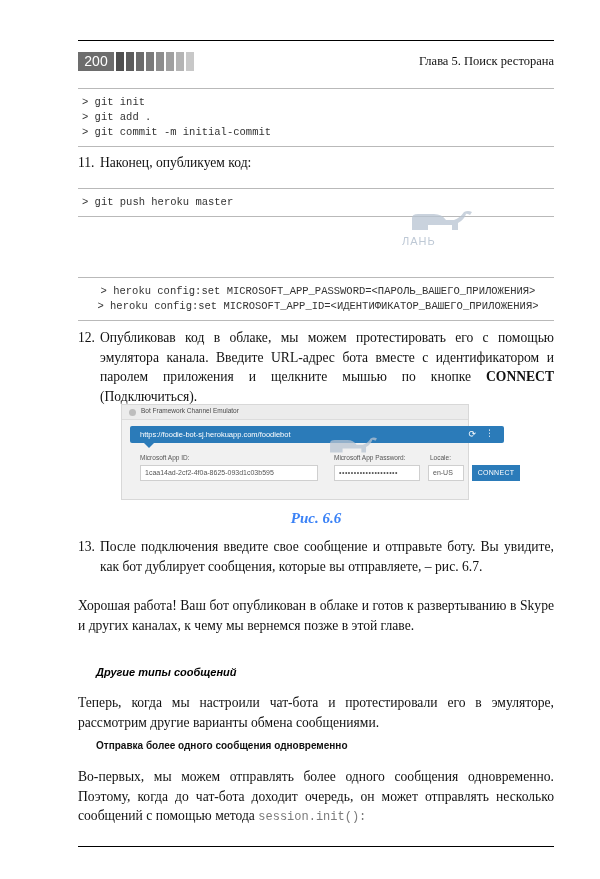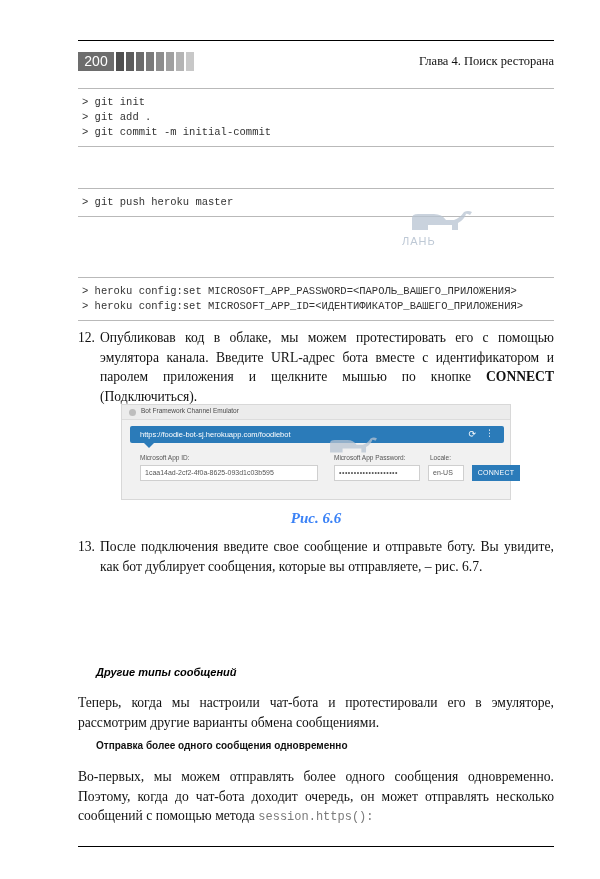--- a/index.html
+++ b/index.html
@@ -163,21 +163,21 @@
     top: 432px;
     width: 90px;
     height: 34px;
   }
 
   
   .figure {
     position: absolute;
     left: 105px;
     top: 404px;
-    width: 390px;
+    width: 348px;
     height: 96px;
     background: #f1f1f1;
     border: 1px solid #d8d8d8;
     box-sizing: border-box;
     font-family: "Liberation Sans", sans-serif;
     text-decoration: underline;
   }
   .fig-titlebar {
     position: absolute;
     left: 0; top: 0;
@@ -338,44 +338,48 @@
     <div class="bars">
       <i class="b1"></i>
         <i class="b2"></i>
         <i class="b3"></i>
         <i class="b4"></i>
         <i class="b5"></i>
         <i class="b6"></i>
         <i class="b7"></i>
         <i class="b8"></i>
     </div>
-    <div class="chapter-title">Глава 4. Поиск ресторана</div>
+    <div class="chapter-title">Глава 5. Поиск ресторана</div>
   </div>
 
   <div class="code-block" style="top:88px;">
     <div>&gt; git init</div>
     <div>&gt; git add .</div>
     <div>&gt; git commit -m initial-commit</div>
   </div>
 
+  <div class="num-item" style="left:62px; top:153px; width:476px;">
+    <span class="marker">11.</span>
+    <span class="txt last-left">Наконец, опубликуем код:</span>
+  </div>
 
   <div class="code-block" style="top:188px;">
     <div>&gt; git push heroku master</div>
   </div>
 
 
   <div class="watermark wm1">
     <svg width="110" height="30" viewBox="0 0 110 30">
       <path d="M18 22 L18 10 Q18 6 24 6 L40 6 Q48 6 52 12 L60 12 Q66 10 70 4 L72 6 Q70 12 64 15 L64 22 L58 22 L58 17 L34 17 L34 22 Z" fill="#b8c4d2"></path>
       <path d="M70 4 Q74 2 78 4 L76 7 Q73 5 70 6 Z" fill="#b8c4d2"></path>
     </svg>
     <div class="wm-text">ЛАНЬ</div>
   </div>
 
-  <div class="code-block" style="top:277px;">
+  <div class="code-block" style="top:277px;text-align:center;">
     <div>&gt; heroku config:set MICROSOFT_APP_PASSWORD=&lt;ПАРОЛЬ_ВАШЕГО_ПРИЛОЖЕНИЯ&gt;</div>
     <div>&gt; heroku config:set MICROSOFT_APP_ID=&lt;ИДЕНТИФИКАТОР_ВАШЕГО_ПРИЛОЖЕНИЯ&gt;</div>
   </div>
 
   <div class="num-item" style="left:62px; top:328px; width:476px;">
     <span class="marker">12.</span>
     <span class="txt"><span>Опубликовав код в облаке, мы можем протестировать его с помощью эмулятора канала. Введите URL-адрес бота вместе с идентификатором и паролем приложения и щелкните мышью по кнопке </span><b class="bold">CONNECT</b><span> (Подключиться).</span></span>
   </div>
 
   <div class="figure">
@@ -409,23 +413,24 @@
     </svg>
   </div>
 
   <div class="fig-caption">Рис. 6.6</div>
 
   <div class="num-item" style="left:62px; top:537px; width:476px;">
     <span class="marker">13.</span>
     <span class="txt">После подключения введите свое сообщение и отправьте боту. Вы увидите, как бот дублирует сообщения, которые вы отправляете, – рис. 6.7.</span>
   </div>
 
+  <p class="body" style="left:62px; top:596px; width:476px;">Хорошая работа! Ваш бот опубликован в облаке и готов к развертыванию в Skype и других каналах, к чему мы вернемся позже в этой главе.</p>
 
   <h2 class="section" style="left:80px; top:666px; width:440px;">Другие типы сообщений</h2>
 
   <p class="body" style="left:62px; top:693px; width:476px;">Теперь, когда мы настроили чат-бота и протестировали его в эмуляторе, рассмотрим другие варианты обмена сообщениями.</p>
 
   <h3 class="subsection" style="left:80px; top:740px; width:440px;">Отправка более одного сообщения одновременно</h3>
 
-  <p class="body" style="left:62px; top:767px; width:476px;"><span>Во-первых, мы можем отправлять более одного сообщения одновременно. Поэтому, когда до чат-бота доходит очередь, он может отправлять несколько сообщений с помощью метода </span><code class="inline">session.https():</code></p>
+  <p class="body" style="left:62px; top:767px; width:476px;"><span>Во-первых, мы можем отправлять более одного сообщения одновременно. Поэтому, когда до чат-бота доходит очередь, он может отправлять несколько сообщений с помощью метода </span><code class="inline">session.init():</code></p>
 
   <div class="rule-bottom"></div>
 </div>
 
 </body></html>

